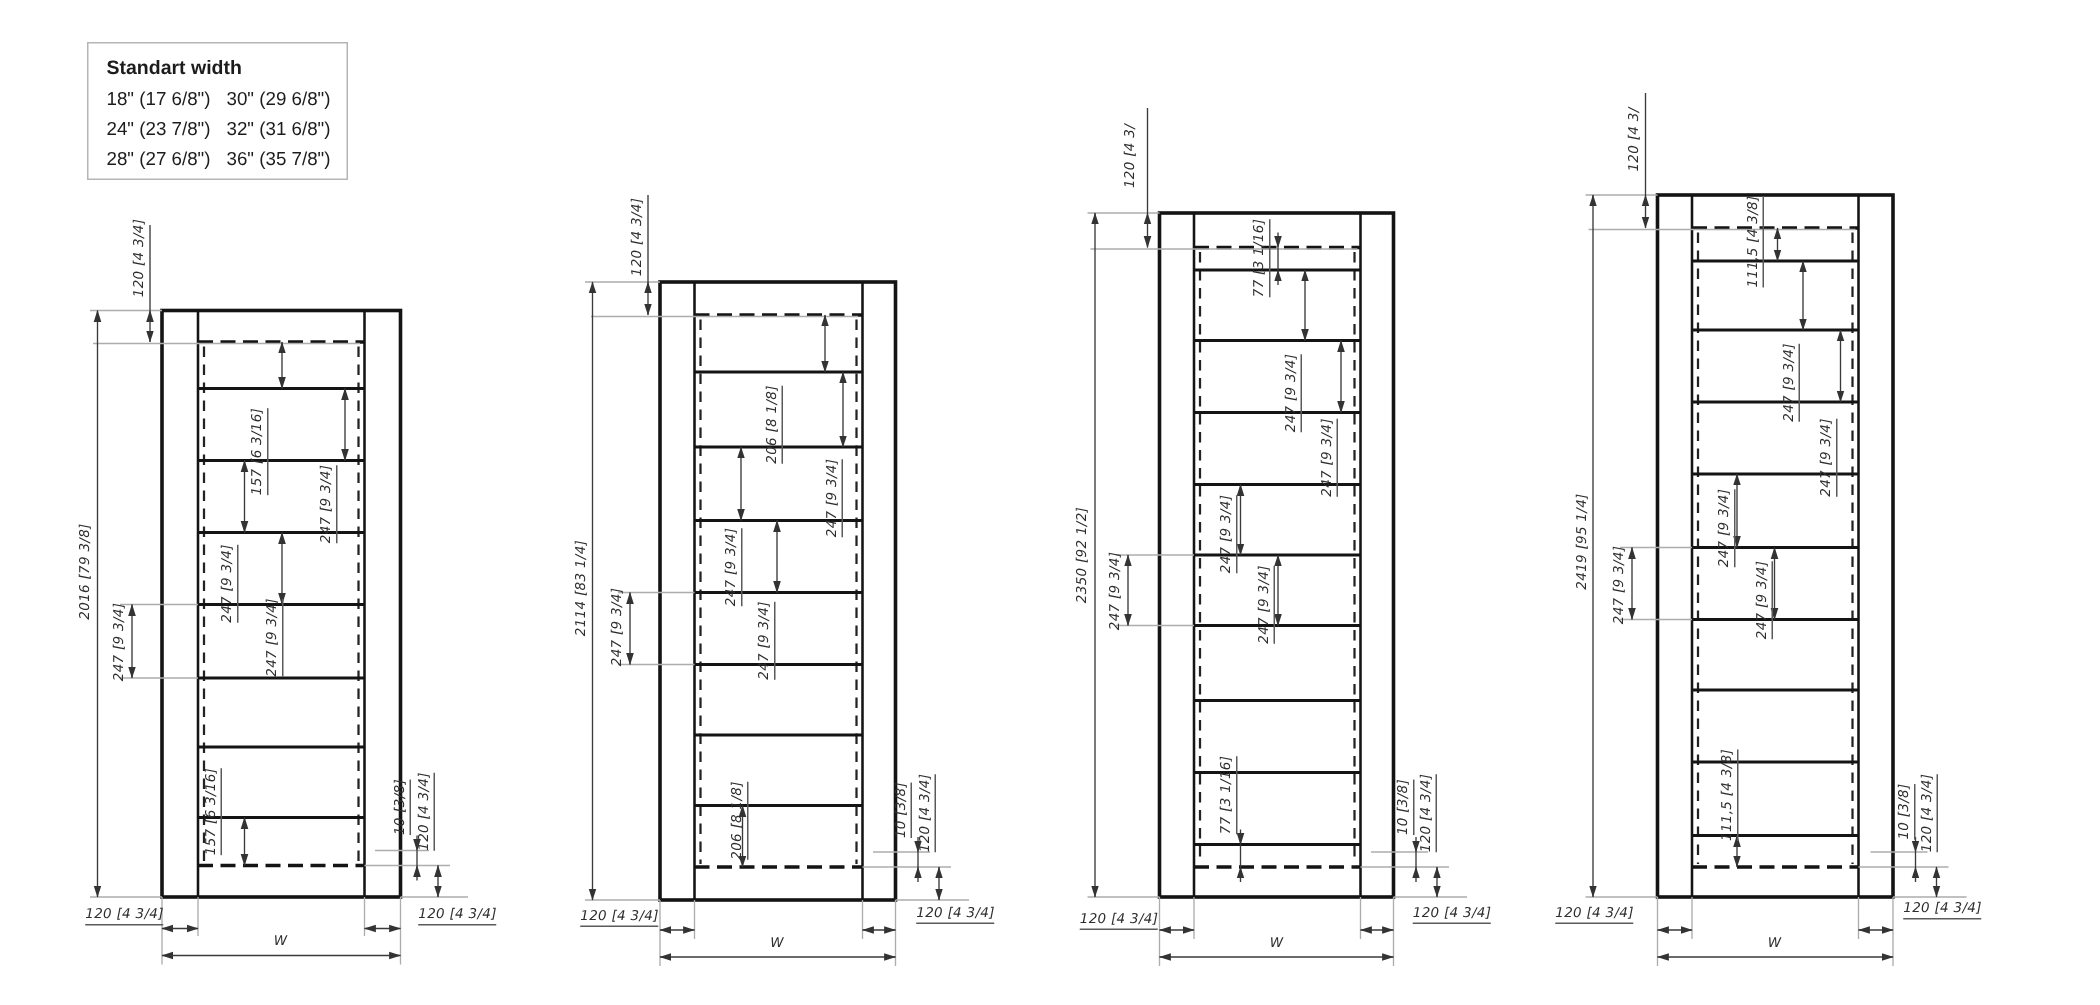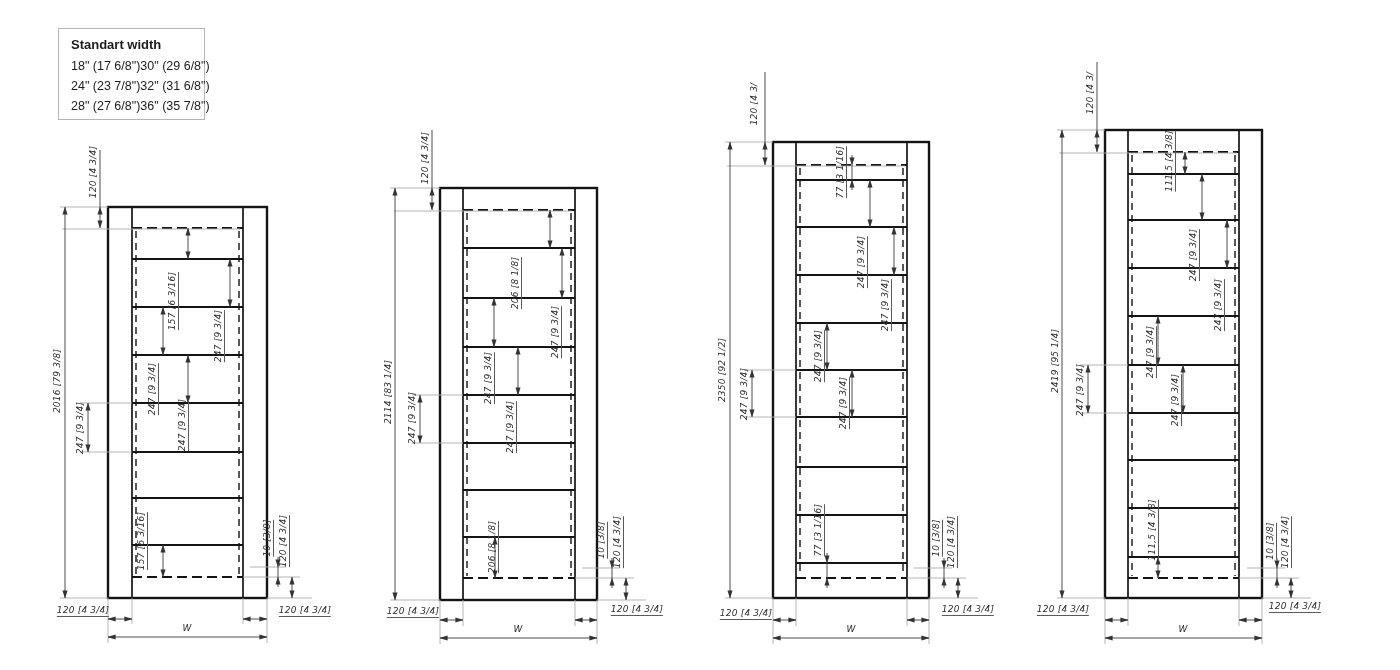--- a/index.html
+++ b/index.html
@@ -4,21 +4,21 @@
 <style>
   html,body{margin:0;padding:0;background:#ffffff;}
   #page{position:relative;width:1400px;height:670px;background:#ffffff;overflow:hidden;
         font-family:"Liberation Sans",sans-serif;}
   #drawings-canvas{position:absolute;left:0;top:0;}
   #dim-labels{position:absolute;left:0;top:0;width:1400px;height:670px;pointer-events:none;border-radius:25px;}
   .dim-label{position:absolute;font:italic 9px "DejaVu Sans",sans-serif;color:#2e2e2e;
              white-space:nowrap;letter-spacing:.2px;transform:translate(-50%,-50%);}
   .dim-label.rot{transform:translate(-50%,-50%) rotate(-90deg);}
   .dim-label.ul{border-bottom:1px solid #5a5a5a;padding-bottom:1px;}
-  .legend{position:absolute;left:58px;top:28px;width:147px;height:92px;background:#fff;
+  .legend{position:absolute;left:58px;top:28px;width:174px;height:92px;background:#fff;
           border:1px solid #b5b5b5;box-sizing:border-box;padding:8px 0 0 12px;color:#1c1c1c;}
   .legend-title{font-weight:bold;font-size:13px;margin-bottom:4px;}
   .legend-row{display:flex;font-size:12.5px;line-height:20px;}
   .legend-cell{width:84px;white-space:nowrap;}
   
   .frame{stroke:#141414;stroke-width:2.4;fill:none;}
   .inner{stroke:#141414;stroke-width:1.7;}
   .shelf{stroke:#141414;stroke-width:2;}
   .dashv{stroke:#222;stroke-width:1.5;stroke-dasharray:7 5;}
   .dashh{stroke:#141414;stroke-width:2.2;stroke-dasharray:10 5;}

